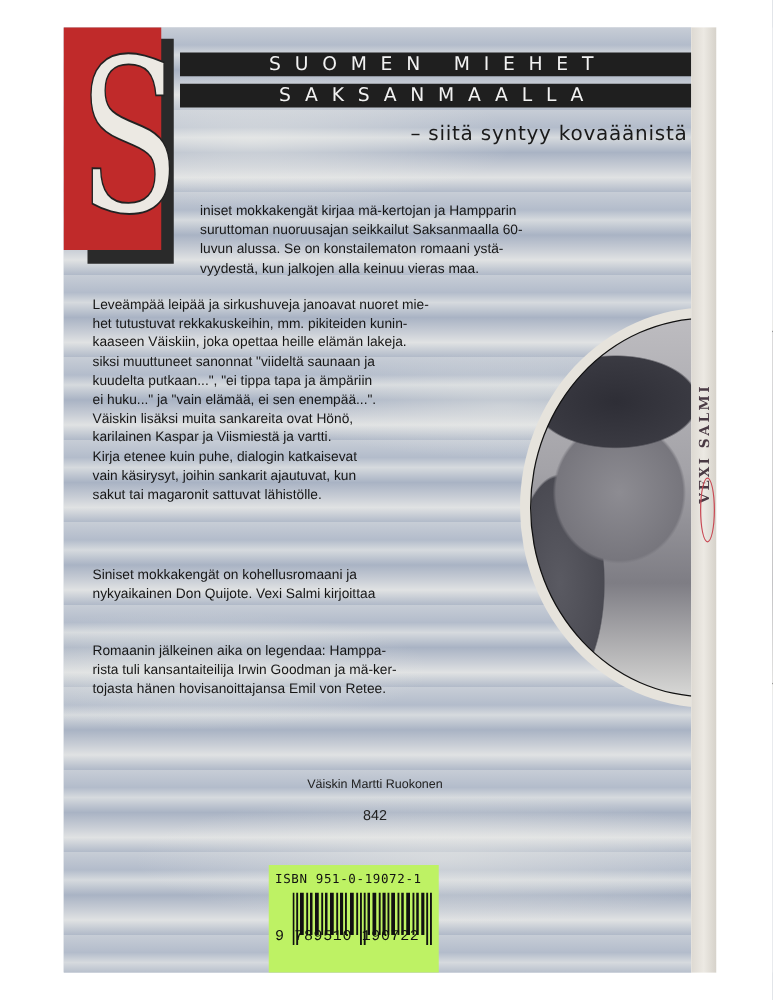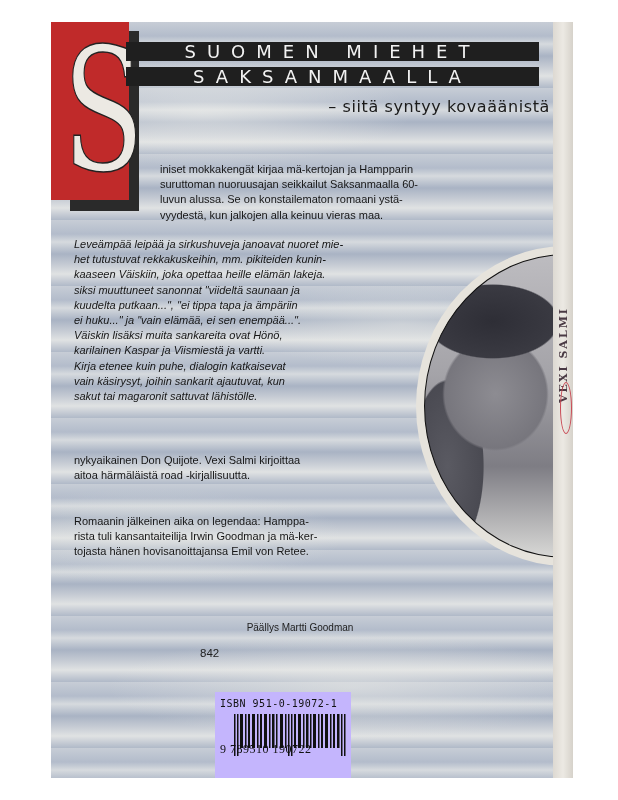--- a/index.html
+++ b/index.html
@@ -23,44 +23,44 @@
            writing-mode:vertical-rl; transform:rotate(180deg);
            font-family:"DejaVu Serif", serif; font-weight:bold; font-size:11px; color:#4a3a44;
            letter-spacing:2px; text-align:center; }
   .spine-circle { position:absolute; left:560px; top:382px; width:10px; height:50px;
            border:1.5px solid #c94a55; border-radius:50%; }
   .logo-shadow { position:absolute; left:70px; top:31px; width:69px; height:180px; background:#2a2a2a; }
   .logo { position:absolute; left:51px; top:22px; width:78px; height:178px; background:#c02a2a; }
   .logo-letter { position:absolute; left:0; top:4px; width:78px; height:170px; text-align:center;
            font-family:"DejaVu Serif", serif; font-size:170px; line-height:170px; color:#ece9e3;
            transform:scaleX(0.7); -webkit-text-stroke:1.5px #222; }
-  .band { position:absolute; left:126px; height:19px; background:#1f1f1f; color:#f2f2f2;
-          font-family:"DejaVu Sans", sans-serif; font-size:18px; letter-spacing:11px;
+  .band { position:absolute; left:144px; height:19px; background:#1f1f1f; color:#f2f2f2;
+          font-family:"DejaVu Sans", sans-serif; font-size:15px; letter-spacing:11px;
           line-height:19px; text-align:center; }
   .band1 { top:42px; width:413px; }
   .band2 { top:67px; width:413px; }
   .tagline { position:absolute; left:140px; top:97px; width:410px; text-align:right;
            font-family:"DejaVu Sans", sans-serif; font-size:16px; line-height:20px; color:#1a1a1a;
            letter-spacing:0.6px; }
   .body-text { position:absolute; font-family:"Liberation Sans", sans-serif; font-size:11px;
            line-height:15.2px; color:#161616; }
   .p1a { left:160px; top:162px; width:300px; }
-  .p1b { left:74px; top:237px; width:350px;font-style:italic; }
+  .p1b { left:74px; top:237px; width:350px; }
   .p2 { left:74px; top:453px; width:350px; }
   .p3 { left:74px; top:514px; width:350px; }
   .line { display:block; white-space:nowrap; }
   .credit { position:absolute; left:200px; top:622px; width:200px; text-align:center;
            font-family:"Liberation Sans", sans-serif; font-size:10px; color:#222; }
-  .price { position:absolute; left:200px; top:647px; width:200px; 
+  .price { position:absolute; left:200px; top:647px; width:200px; text-align:center;
            font-family:"Liberation Sans", sans-serif; font-size:11.5px; color:#222; }
-  .barcode { position:absolute; left:215px; top:692px; width:136px; height:86px; background:#c4b5fd; }
+  .barcode { position:absolute; left:215px; top:692px; width:136px; height:86px; background:#bef264; }
   .isbn { position:absolute; left:5px; top:6px; font-family:"DejaVu Sans Mono", monospace;
           font-size:10px; letter-spacing:0.5px; color:#111; white-space:nowrap; }
   .bars { position:absolute; left:19px; top:22px; width:112px; height:42px; }
-  .ean { position:absolute; left:5px; top:50px; font-family:Liberation Serif, serif;
+  .ean { position:absolute; left:5px; top:50px; font-family:Liberation Mono, monospace;
          font-size:12px; color:#111; white-space:nowrap; letter-spacing:0.5px; }
   .photo-ring { position:absolute; left:416px; top:246px; width:300px; height:320px;
          border-radius:50%; background:#e6e3dc; }
   .photo { position:absolute; left:424px; top:254px; width:284px; height:304px; border-radius:50%;
          border:1px solid #111; box-sizing:border-box; overflow:hidden;
          background:
            radial-gradient(ellipse 38% 20% at 24% 22%, #2e2e36 0%, #3a3a42 60%, transparent 62%),
            radial-gradient(ellipse 30% 30% at 25% 46%, #8d8c92 0%, #77767d 60%, transparent 63%),
            radial-gradient(ellipse 18% 40% at 8% 70%, #5a5a62 0%, #4a4a52 70%, transparent 72%),
            linear-gradient(180deg,#bdbcc0 0%,#a4a3a8 40%,#7e7d84 70%,#d8d8d6 100%); }
@@ -108,31 +108,31 @@
   <span class="line">kuudelta putkaan...", "ei tippa tapa ja ämpäriin</span>
   <span class="line">ei huku..." ja "vain elämää, ei sen enempää...".</span>
   <span class="line">Väiskin lisäksi muita sankareita ovat Hönö,</span>
   <span class="line">karilainen Kaspar ja Viismiestä ja vartti.</span>
   <span class="line">Kirja etenee kuin puhe, dialogin katkaisevat</span>
   <span class="line">vain käsirysyt, joihin sankarit ajautuvat, kun</span>
   <span class="line">sakut tai magaronit sattuvat lähistölle.</span>
 </div>
 
 <div class="body-text p2">
+  <span class="line">Siniset mokkakengät on kohellusromaani ja</span>
   <span class="line">nykyaikainen Don Quijote. Vexi Salmi kirjoittaa</span>
-  <span class="line">aitoa härmäläistä road -kirjallisuutta.</span>
 </div>
 
 <div class="body-text p3">
   <span class="line">Romaanin jälkeinen aika on legendaa: Hamppa-</span>
   <span class="line">rista tuli kansantaiteilija Irwin Goodman ja mä-ker-</span>
   <span class="line">tojasta hänen hovisanoittajansa Emil von Retee.</span>
 </div>
 
-<div class="credit">Päällys Martti Goodman</div>
+<div class="credit">Väiskin Martti Ruokonen</div>
 <div class="price">842</div>
 
 <div class="barcode">
   <div class="isbn">ISBN 951-0-19072-1</div>
   <svg class="bars" viewBox="0 0 112 42" preserveAspectRatio="none">
     <g fill="#111">
       <rect x="0" y="0" width="1.5" height="42"></rect>
         <rect x="3" y="0" width="1.5" height="42"></rect>
       <rect x="6" y="0" width="3" height="34"></rect>
         <rect x="11" y="0" width="1.5" height="34"></rect>

